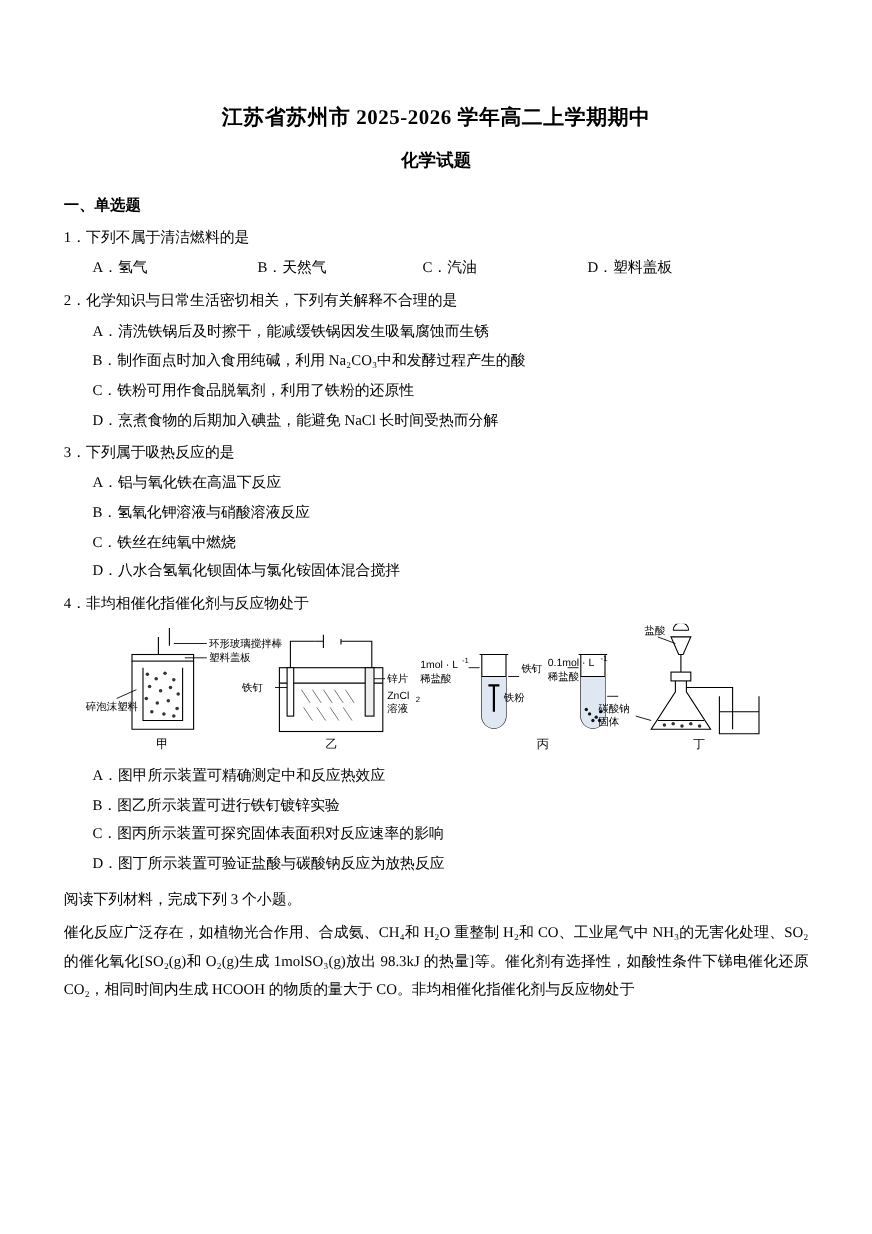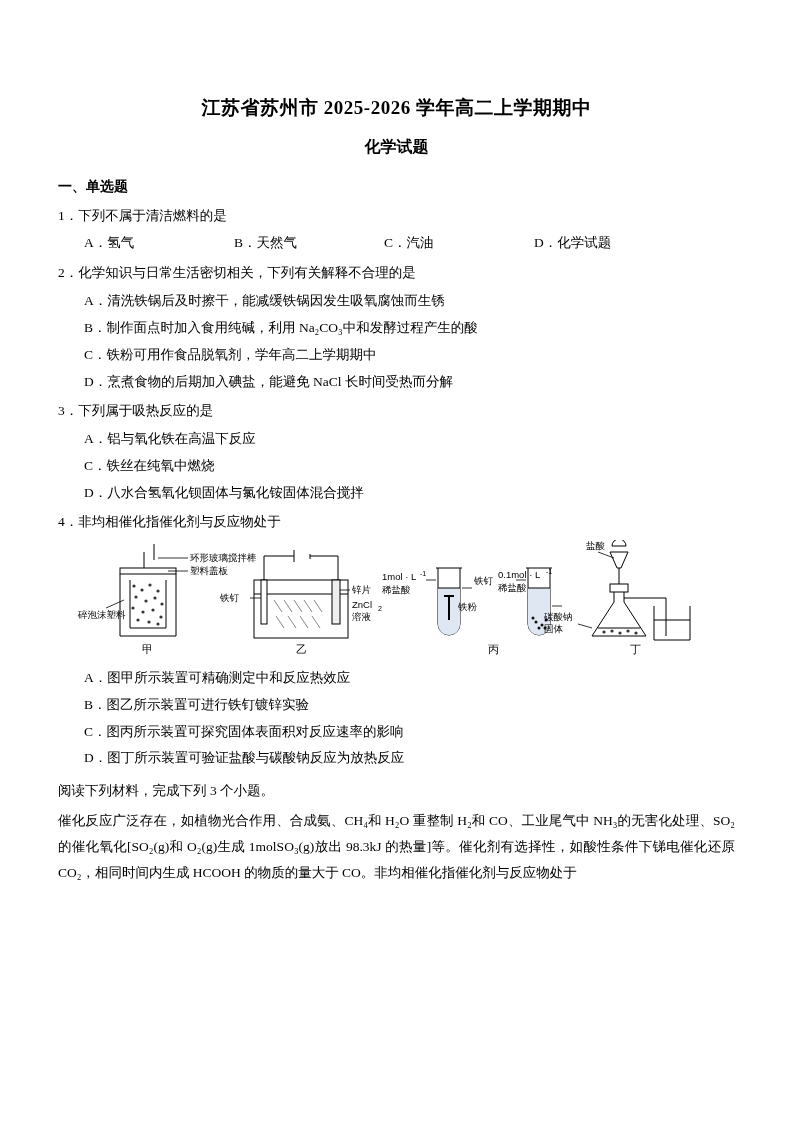--- a/index.html
+++ b/index.html
@@ -96,39 +96,40 @@
   <div class="section-head">一、单选题</div>
 
   <div class="q">
     <div class="q-stem">
       <span>1．</span><span>下列不属于清洁燃料的是</span>
     </div>
     <div class="opts-inline">
       <span class="opt">A．氢气</span>
       <span class="opt">B．天然气</span>
       <span class="opt">C．汽油</span>
-      <span class="opt">D．化学试题</span>
+      <span class="opt">D．塑料盖板</span>
     </div>
   </div>
 
   <div class="q">
     <div class="q-stem">
       <span>2．</span><span>化学知识与日常生活密切相关，下列有关解释不合理的是</span>
     </div>
     <div class="opt-block">A．清洗铁锅后及时擦干，能减缓铁锅因发生吸氧腐蚀而生锈</div>
     <div class="opt-block">B．制作面点时加入食用纯碱，利用 Na₂CO₃中和发酵过程产生的酸</div>
-    <div class="opt-block">C．铁粉可用作食品脱氧剂，学年高二上学期期中</div>
+    <div class="opt-block">C．铁粉可用作食品脱氧剂，利用了铁粉的还原性</div>
     <div class="opt-block">D．烹煮食物的后期加入碘盐，能避免 NaCl 长时间受热而分解</div>
   </div>
 
   <div class="q">
     <div class="q-stem">
       <span>3．</span><span>下列属于吸热反应的是</span>
     </div>
     <div class="opt-block">A．铝与氧化铁在高温下反应</div>
+    <div class="opt-block">B．氢氧化钾溶液与硝酸溶液反应</div>
     <div class="opt-block">C．铁丝在纯氧中燃烧</div>
     <div class="opt-block">D．八水合氢氧化钡固体与氯化铵固体混合搅拌</div>
   </div>
 
   <div class="q">
     <div class="q-stem">
       <span>4．</span><span>非均相催化指催化剂与反应物处于</span>
     </div>
 
     <div class="fig-wrap">

